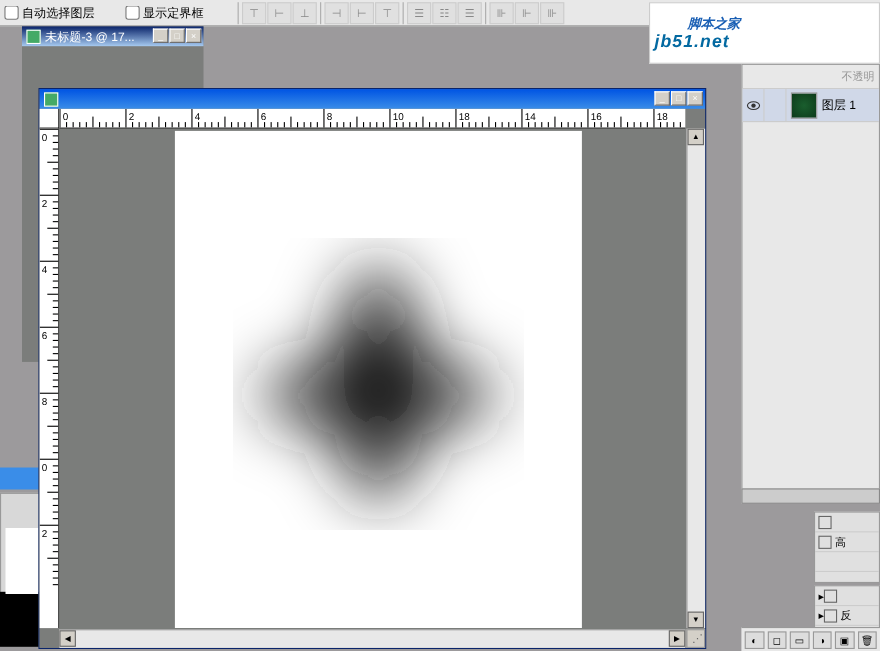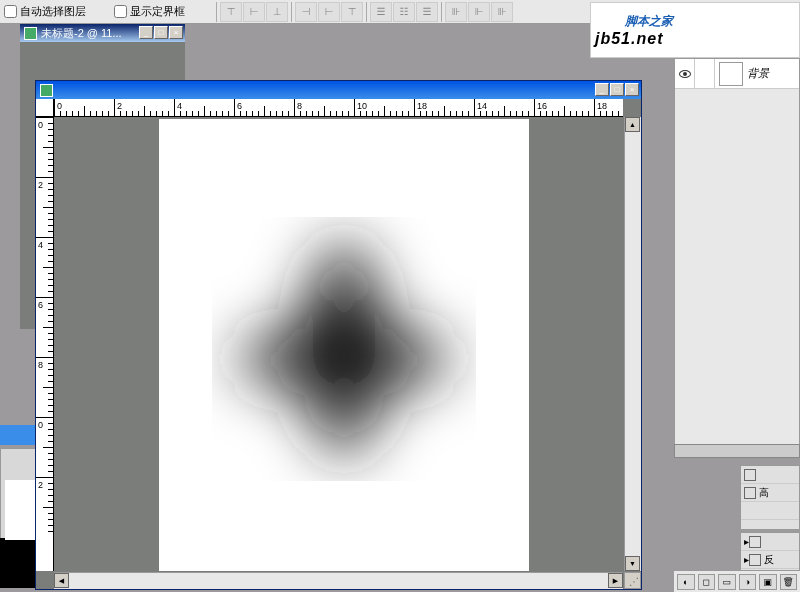--- a/index.html
+++ b/index.html
@@ -15,21 +15,21 @@
 
 
 .watermark { position: absolute; top: 2px; right: 0; width: 210px; height: 56px; background: #fff; border: 1px solid #ccc; display: flex; align-items: center; padding: 4px; z-index: 100; }
 .watermark-logo { width: 44px; height: 44px; background: #fff; border: 1px solid #ddd; border-radius: 4px; display: flex; flex-direction: column; align-items: center; justify-content: center; margin-right: 6px; }
 .watermark-logo-text { font-size: 16px; font-weight: bold; font-style: italic; }
 .watermark-logo-j { color: #1a5fb4; }
 .watermark-logo-b { color: #e01b24; }
 .watermark-logo-sub { font-size: 8px; color: #333; }
 .watermark-text { display: flex; flex-direction: column; }
 .watermark-title { font-size: 12px; font-weight: bold; color: #1a5fb4; font-style: italic; margin-left: 30px; }
-.watermark-url { font-size: 16px; font-weight: bold; color: #000000; font-style: italic; letter-spacing: 1px; }
+.watermark-url { font-size: 16px; font-weight: bold; color: #0369a1; font-style: italic; letter-spacing: 1px; }
 
 
 .doc-window-1 { position: absolute; top: 24px; left: 20px; width: 165px; height: 305px; background: #7b7d7b; }
 .doc-title-1 { height: 18px; background: linear-gradient(to bottom, #0a246a, #a6caf0); color: #fff; font-size: 11px; padding: 2px 4px; display: flex; align-items: center; }
 .doc-title-icon { width: 13px; height: 13px; background: #4a6; margin-right: 4px; border: 1px solid #fff;}
 .doc-title-controls { position: absolute; right: 2px; top: 2px; display: flex; gap: 1px; }
 .doc-ctrl-btn { width: 14px; height: 13px; background: #d4d0c8; border: 1px solid #fff; border-right-color: #666; border-bottom-color: #666; font-size: 8px; display: flex; align-items: center; justify-content: center; }
 
 
 .doc-window-2 { position: absolute; top: 80px; left: 35px; width: 607px; height: 510px; border: 1px solid #0a246a; background: #7b7d7b; z-index: 10; }
@@ -134,21 +134,21 @@
 <div class="watermark">
   <div class="watermark-text">
     <div class="watermark-title">脚本之家</div>
     <div class="watermark-url">jb51.net</div>
   </div>
 </div>
 
 <div class="doc-window-1">
   <div class="doc-title-1">
     <div class="doc-title-icon"></div>
-    <span>未标题-2 @ 11...</span>
+    <span>未标题-3 @ 17...</span>
     <div class="doc-title-controls">
       <div class="doc-ctrl-btn">_</div>
       <div class="doc-ctrl-btn">□</div>
       <div class="doc-ctrl-btn">×</div>
     </div>
   </div>
 </div>
 
 <div class="bottom-panel-1"></div>
 <div class="bottom-panel-2"></div>
@@ -376,27 +376,31 @@
       <div class="scroll-arrow">◀</div>
       <div class="scroll-arrow">▶</div>
     </div>
     <div class="scrollbar-corner">
       <span class="resize-grip">⋰</span>
     </div>
   </div>
 </div>
 
 <div class="layers-panel">
-  <div class="layer-row">
+  <div class="layers-options-row">
+    <span style="flex:1"></span>
+    <span>不透明</span>
+  </div>
+  <div class="layer-row selected">
     <div class="layer-vis">
         <div class="eye-icon"></div>
       </div>
     <div class="layer-link"></div>
-    <div class="layer-thumb"></div>
-    <div class="layer-name layer-name-bg">背景</div>
+    <div class="layer-thumb layer-thumb-green"></div>
+    <div class="layer-name">图层 1</div>
   </div>
 </div>
 <div class="panel-divider"></div>
 <div class="layers-bottom">
   <div class="panel-btn">◐</div>
   <div class="panel-btn">◻</div>
   <div class="panel-btn">▭</div>
   <div class="panel-btn">◑</div>
   <div class="panel-btn">▣</div>
   <div class="panel-btn">🗑</div>

